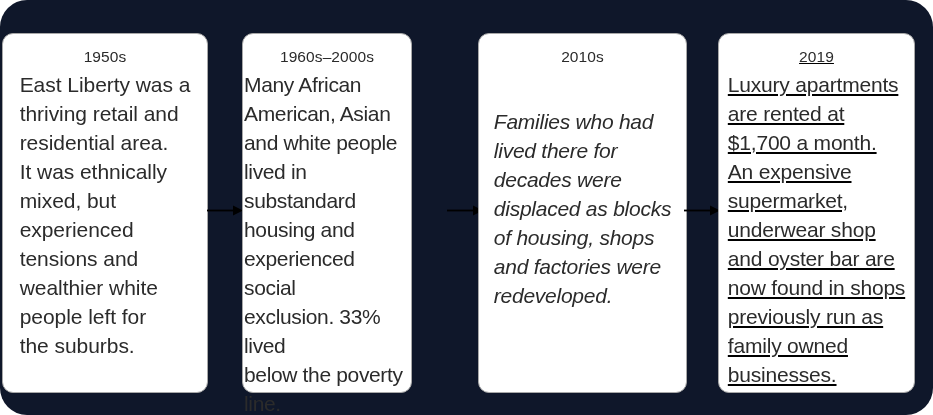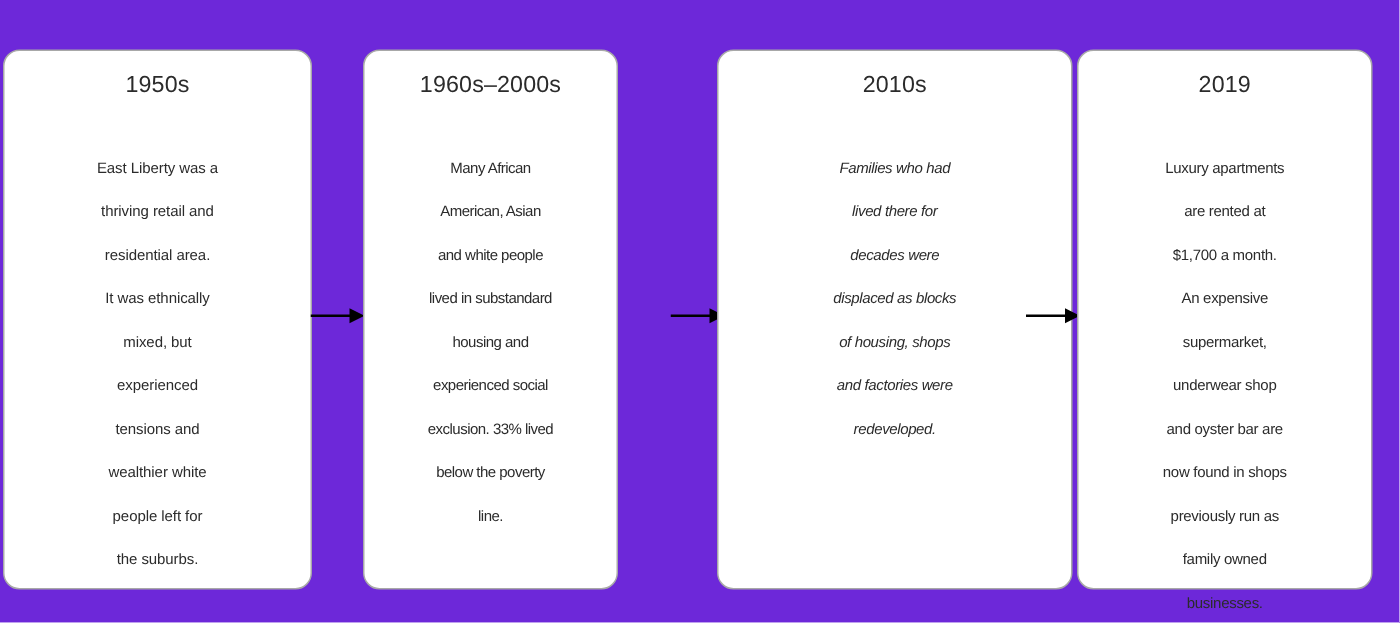--- a/index.html
+++ b/index.html
@@ -11,57 +11,58 @@
     width: 933px;
     height: 415px;
     font-family: "Liberation Sans", "DejaVu Sans", sans-serif;
     overflow: hidden;
   }
 
   #timeline-canvas {
     position: relative;
     width: 933px;
     height: 415px;
-    background: #6d28d9;
+    background: #0f172a;
+    border-radius: 27px;
   }
 
   .stage-box {
     position: absolute;
     top: 33px;
     height: 360px;
     box-sizing: border-box;
     border: 1.5px solid #a8a8a8;
     border-radius: 11px;
     background: #ffffff;
     display: flex;
     flex-direction: column;
     align-items: center;
   }
 
   .stage-box.b1 { left: 2px;   width: 206px; }
   .stage-box.b2 { left: 242px; width: 170px; }
-  .stage-box.b3 { left: 478px; width: 237px; }
-  .stage-box.b4 { left: 718px; width: 197px; }
+  .stage-box.b3 { left: 478px; width: 209px; gap: 37px; }
+  .stage-box.b4 { left: 718px; width: 197px; text-decoration: underline; }
 
   .stage-title {
     margin-top: 12px;
     font-size: 15.5px;
     line-height: 22px;
     color: #2b2b2b;
     text-align: center;
     letter-spacing: 0.1px;
     white-space: nowrap;
   }
 
   .stage-body {
-    margin-top: 30px;
-    font-size: 10px;
+    margin-top: 2px;
+    font-size: 21px;
     line-height: 29px;
     color: #2b2b2b;
-    text-align: center;
+    text-align: left;
     white-space: pre-line;
     letter-spacing: -0.05px;
     padding: 0 3px;
   }
 
   .stage-box.b2 .stage-body { padding: 0 1px; letter-spacing: -0.35px; }
   .stage-box.b3 .stage-body { padding: 0 2px; letter-spacing: -0.25px; font-style: italic; }
   .stage-box.b4 .stage-body { padding: 0 1px; letter-spacing: -0.2px; }
 
   

